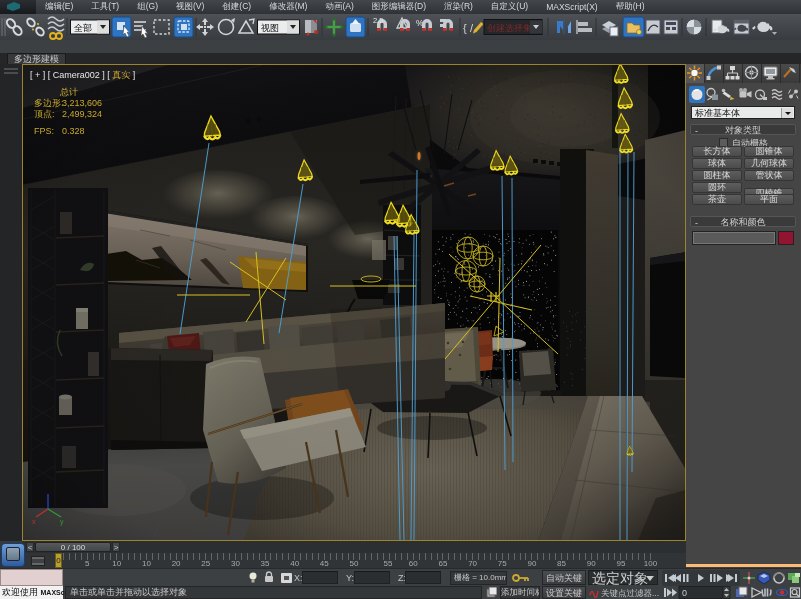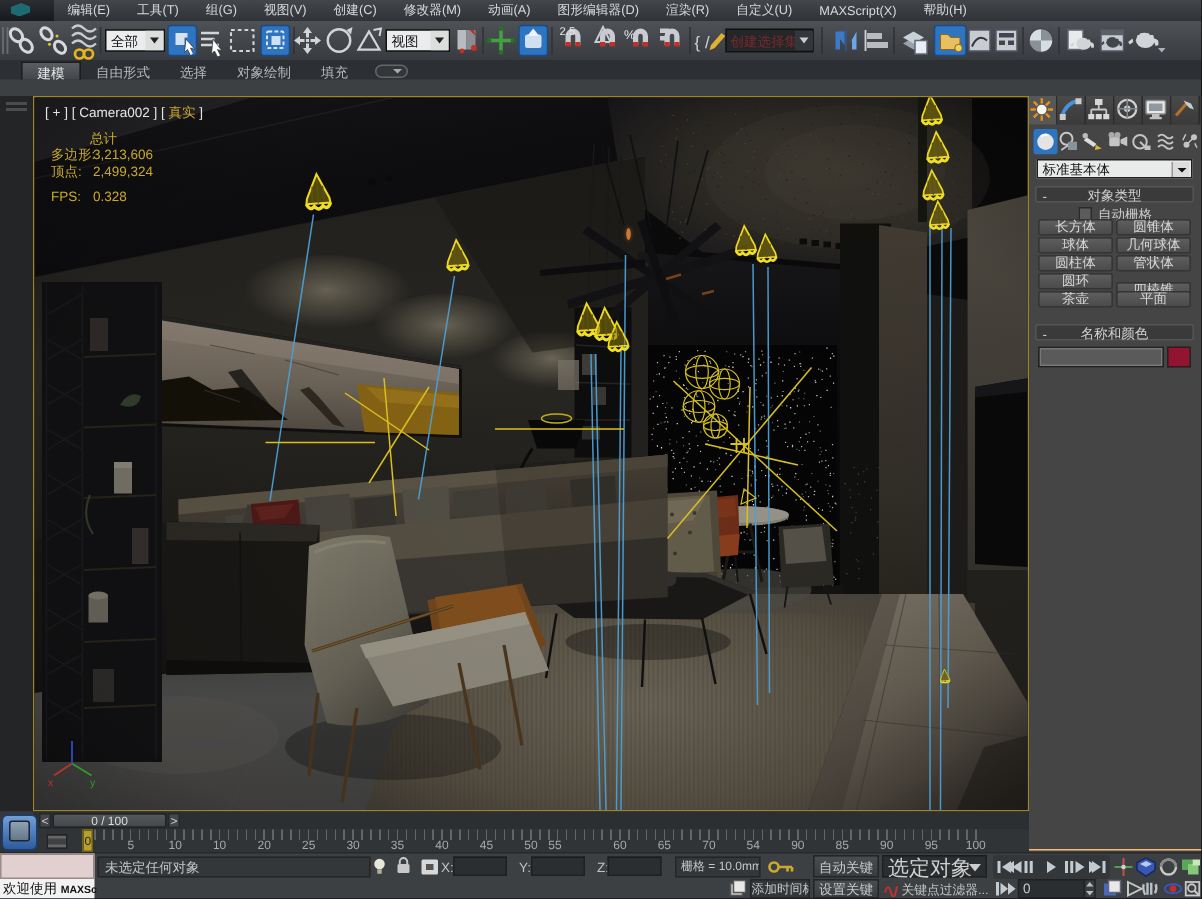--- a/index.html
+++ b/index.html
@@ -20,21 +20,21 @@
 #rtabs .oval{width:22px;height:9px;border:1px solid #666;border-radius:5px;background:#33373b;margin:0 0 1px 8px;position:relative}
 #rtabs .oval:after{content:"";position:absolute;right:3px;top:2px;border:3px solid transparent;border-top-color:#aaa}
 #rrow2{left:0;top:53px;width:801px;height:11px;background:#242628}
 #rrow2 .t2{position:absolute;left:7px;top:0;height:11px;padding:0 6px;background:#37393b;color:#c9c9c9;font-size:9px;line-height:11px;border:1px solid #1a1a1a;border-bottom:none}
 
 #leftstrip{left:0;top:64px;width:22px;height:477px;background:#232527}
 #leftstrip i{position:absolute;left:4px;width:14px;height:2px;background:#4a4d50}
 
 #vp{left:22px;top:64px;width:664px;height:477px;border:1px solid #9d8329;background:#0a0a0b}
 
-#panel{left:686px;top:64px;width:115px;height:503px;background:#454545;border-bottom:1px solid #fdba74}
+#panel{left:686px;top:64px;width:115px;height:503px;background:#454545;border-bottom:3px solid #fdba74}
 #ptabs{position:absolute;left:0;top:0;width:115px;height:19px;background:#3a3a3a;display:flex}
 #ptabs .pt{width:19px;height:19px;border-right:1px solid #2c2c2c;background:linear-gradient(#4a4a4a,#3a3a3a);position:relative}
 #ptabs .pt.on{background:#575757}
 #pico{position:absolute;left:2px;top:22px;width:112px;height:17px}
 #pdrop{position:absolute;left:5px;top:42px;width:104px;height:13px;background:#e9eaea;border:1px solid #1f1f1f;color:#111;font-size:9px;line-height:12px;padding-left:3px}
 #pdrop:after{content:"";position:absolute;right:1px;top:1px;width:11px;height:10px;background:#dcdcdc;border-left:1px solid #999}
 #pdrop b{position:absolute;right:3px;top:5px;border:3.5px solid transparent;border-top-color:#111;z-index:2}
 .roll{position:absolute;left:4px;width:106px;height:11px;background:#3a3a3a;border:1px solid #555;border-radius:2px;color:#d2d2d2;font-size:9px;text-align:center;line-height:10px}
 .roll i{position:absolute;left:4px;top:1px;font-style:normal;color:#cfcfcf}
 .cbrow{position:absolute;left:0;width:115px;color:#cdcdcd;font-size:9px;text-align:center}
@@ -249,27 +249,22 @@
         </g>
         <g transform="translate(763,14) scale(1.15)">
           <path d="M-5,-1 a5.5 4.5 0 0 0 11 0 l-1 -3 h-9 Z" fill="#d2d5d8"></path>
           <path d="M-7,-2 l-2.5 2 l1 1.5 l2 -1.5 Z" fill="#d2d5d8"></path>
           <path d="M5,-2 q4 0 3 4 l-2 0 q0.5 -2 -1.5 -2 Z" fill="#d2d5d8"></path>
           <ellipse cx="0" cy="-4" rx="3" ry="1.4" fill="#d2d5d8"></ellipse>
         </g>
         <path d="M772 18 l5 0 l-2.5 3 Z" fill="#aab0b6"></path>
       </svg>
     </div>
-  <div id="rtabs" class="abs">
-      <span class="tab on" style="margin-left:14px">建模</span>
-      <span class="tab">自由形式</span>
-      <span class="tab">选择</span>
-      <span class="tab">对象绘制</span>
-      <span class="tab">填充</span>
-      <span class="oval"></span>
+  <div id="rrow2" class="abs">
+      <span class="t2">多边形建模</span>
     </div>
   <div id="leftstrip" class="abs">
       <i style="top:4px"></i>
       <i style="top:8px"></i>
     </div>
   <div id="vp" class="abs">
       <svg width="662" height="475" viewBox="0 0 662 475" xmlns="http://www.w3.org/2000/svg" style="display:block">
 <defs>
 <linearGradient id="ceilL" x1="0" y1="0" x2="0.7" y2="0.8">
             <stop offset="0" stop-color="#1b1b1f"></stop>
@@ -826,38 +821,37 @@
         <span style="left:87.2px">5</span>
         <span style="left:116.8px">10</span>
         <span style="left:146.4px">10</span>
         <span style="left:176.1px">20</span>
         <span style="left:205.8px">25</span>
         <span style="left:235.4px">30</span>
         <span style="left:265.0px">35</span>
         <span style="left:294.7px">40</span>
         <span style="left:324.3px">45</span>
         <span style="left:354.0px">50</span>
-        <span style="left:370px">55</span>
+        <span style="left:388px">55</span>
         <span style="left:413.3px">60</span>
         <span style="left:442.9px">65</span>
         <span style="left:472.6px">70</span>
-        <span style="left:502.2px">54</span>
+        <span style="left:502.2px">75</span>
         <span style="left:531.9px">90</span>
         <span style="left:561.5px">85</span>
         <span style="left:591.2px">90</span>
         <span style="left:620.9px">95</span>
         <span style="left:650.5px">100</span>
       </div>
     </div>
   <div id="bigblue" class="abs"></div>
   <div id="timetag" class="abs"></div>
   <div id="fr0" class="abs">0</div>
   <div id="st1" class="abs">
       <div id="pink"></div>
-      <div class="sfield" style="left:65px;top:2px;width:182px;height:14px">未选定任何对象</div>
       <svg class="abs" style="left:248px;top:2px" width="48" height="14" viewBox="0 0 48 14">
         <circle cx="5" cy="5" r="3.5" fill="#e8e8d8"></circle>
         <rect x="3.5" y="8.5" width="3" height="3" fill="#b0b0a0"></rect>
         <rect x="17" y="5" width="8" height="6" rx="1" fill="#c8c8c8"></rect>
         <path d="M18.5 5 v-1.5 a2.5 2.5 0 0 1 5 0 V5" stroke="#c8c8c8" stroke-width="1.3" fill="none"></path>
         <rect x="33" y="2" width="11" height="10" rx="1" fill="#d8d8d8"></rect>
         <rect x="36" y="5" width="5" height="4" fill="#555"></rect>
       </svg>
       <span class="slab" style="left:294px;top:4px">X:</span>
       <div class="dfield" style="left:302px;top:2px;width:36px"></div>
@@ -908,20 +902,21 @@
         </g>
         <g transform="translate(52,8)">
           <rect x="-6" y="-5" width="7" height="7" fill="#58a858"></rect>
           <rect x="-2" y="-2" width="7" height="7" fill="#88c878"></rect>
           <rect x="1" y="-5" width="5" height="4" fill="#c8e8b8"></rect>
         </g>
       </svg>
     </div>
   <div id="st2" class="abs">
       <div id="white">欢迎使用 <span style="font-size:7px;font-weight:bold">MAXSc</span></div>
+      <div class="sfield" style="left:65px;top:0px;width:417px;height:13px;line-height:11px">单击或单击并拖动以选择对象</div>
       <svg class="abs" style="left:486px;top:1px" width="11" height="11">
         <rect x="1" y="2" width="8" height="8" fill="#c8c8c8" stroke="#555"></rect>
         <rect x="3" y="0" width="8" height="8" fill="#e8e8e8" stroke="#555"></rect>
       </svg>
       <div class="sfield" style="left:500px;top:0px;width:40px;height:13px;line-height:11px;font-size:8.5px;text-align:center;padding-left:0">添加时间标记</div>
       <div class="sbtn" style="left:542px;top:0px;width:44px;height:13px;line-height:12px">设置关键点</div>
       <svg class="abs" style="left:589px;top:1px" width="11" height="11">
         <path d="M1 8 q2 -7 4 0 t4 -4" stroke="#c03030" stroke-width="1.4" fill="none"></path>
       </svg>
       <span class="slab" style="left:601px;top:2px;font-size:8.5px">关键点过滤器...</span>

